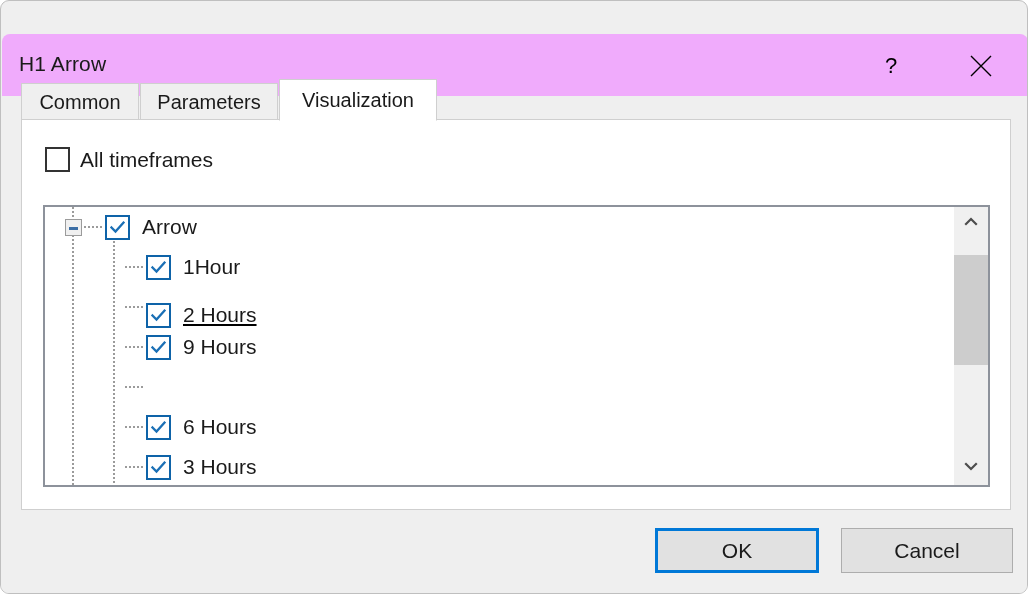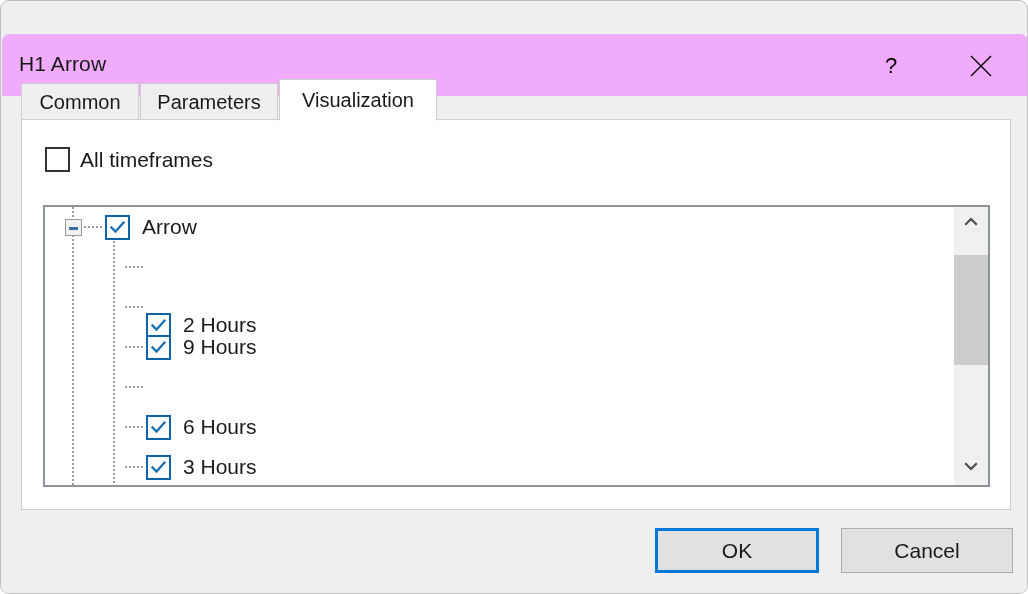--- a/index.html
+++ b/index.html
@@ -285,23 +285,31 @@
         <div class="tree-row" style="left:60px; top:0px;">
           <span class="chk">
             <svg width="17" height="17" viewBox="0 0 17 17">
               <path d="M2.5 8.5 L6.5 12.5 L14.5 3.5" stroke="#1a6fb5" stroke-width="2.3" fill="none" stroke-linecap="square" stroke-linejoin="miter"></path>
             </svg>
           </span>
           <span class="tree-label">Arrow</span>
         </div>
 
         <div class="tree-elbow" style="left:80px; top:59px; width:20px;"></div>
+        <div class="tree-row" style="left:101px; top:40px;">
+          <span class="chk">
+            <svg width="17" height="17" viewBox="0 0 17 17">
+                <path d="M2.5 8.5 L6.5 12.5 L14.5 3.5" stroke="#1a6fb5" stroke-width="2.3" fill="none" stroke-linecap="square"></path>
+              </svg>
+          </span>
+          <span class="tree-label">1Hour</span>
+        </div>
 
         <div class="tree-elbow" style="left:80px; top:99px; width:20px;"></div>
-        <div class="tree-row" style="left:101px; top:98px;">
+        <div class="tree-row" style="left:101px; top:88px;text-decoration:underline;">
           <span class="chk">
             <svg width="17" height="17" viewBox="0 0 17 17">
                 <path d="M2.5 8.5 L6.5 12.5 L14.5 3.5" stroke="#1a6fb5" stroke-width="2.3" fill="none" stroke-linecap="square"></path>
               </svg>
           </span>
           <span class="tree-label">2 Hours</span>
         </div>
 
         <div class="tree-elbow" style="left:80px; top:139px; width:20px;"></div>
         <div class="tree-row" style="left:101px; top:120px;">

